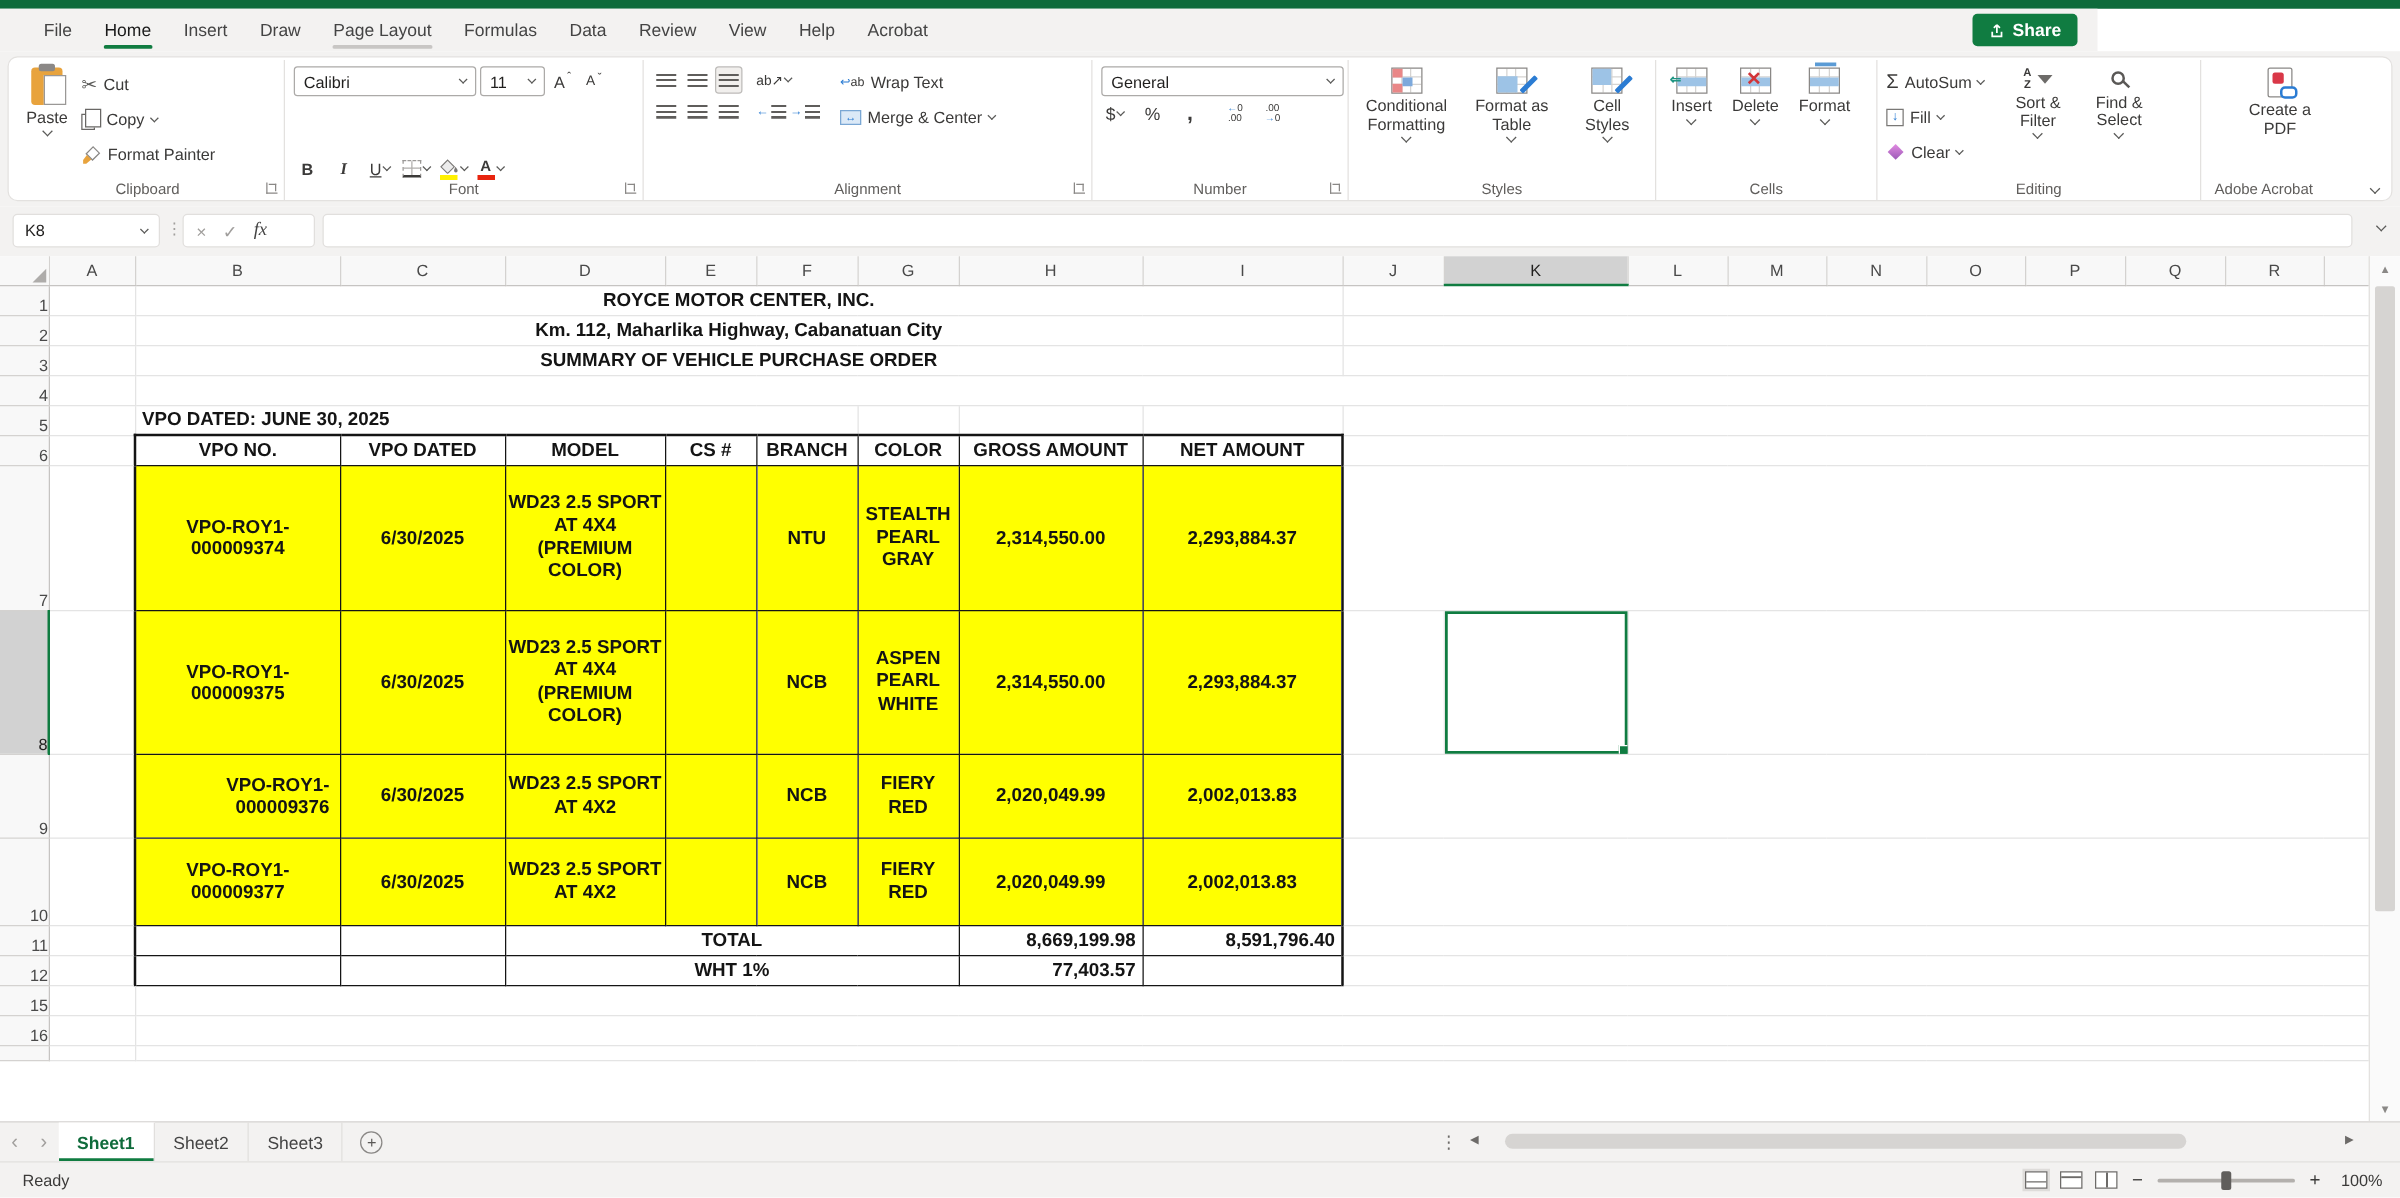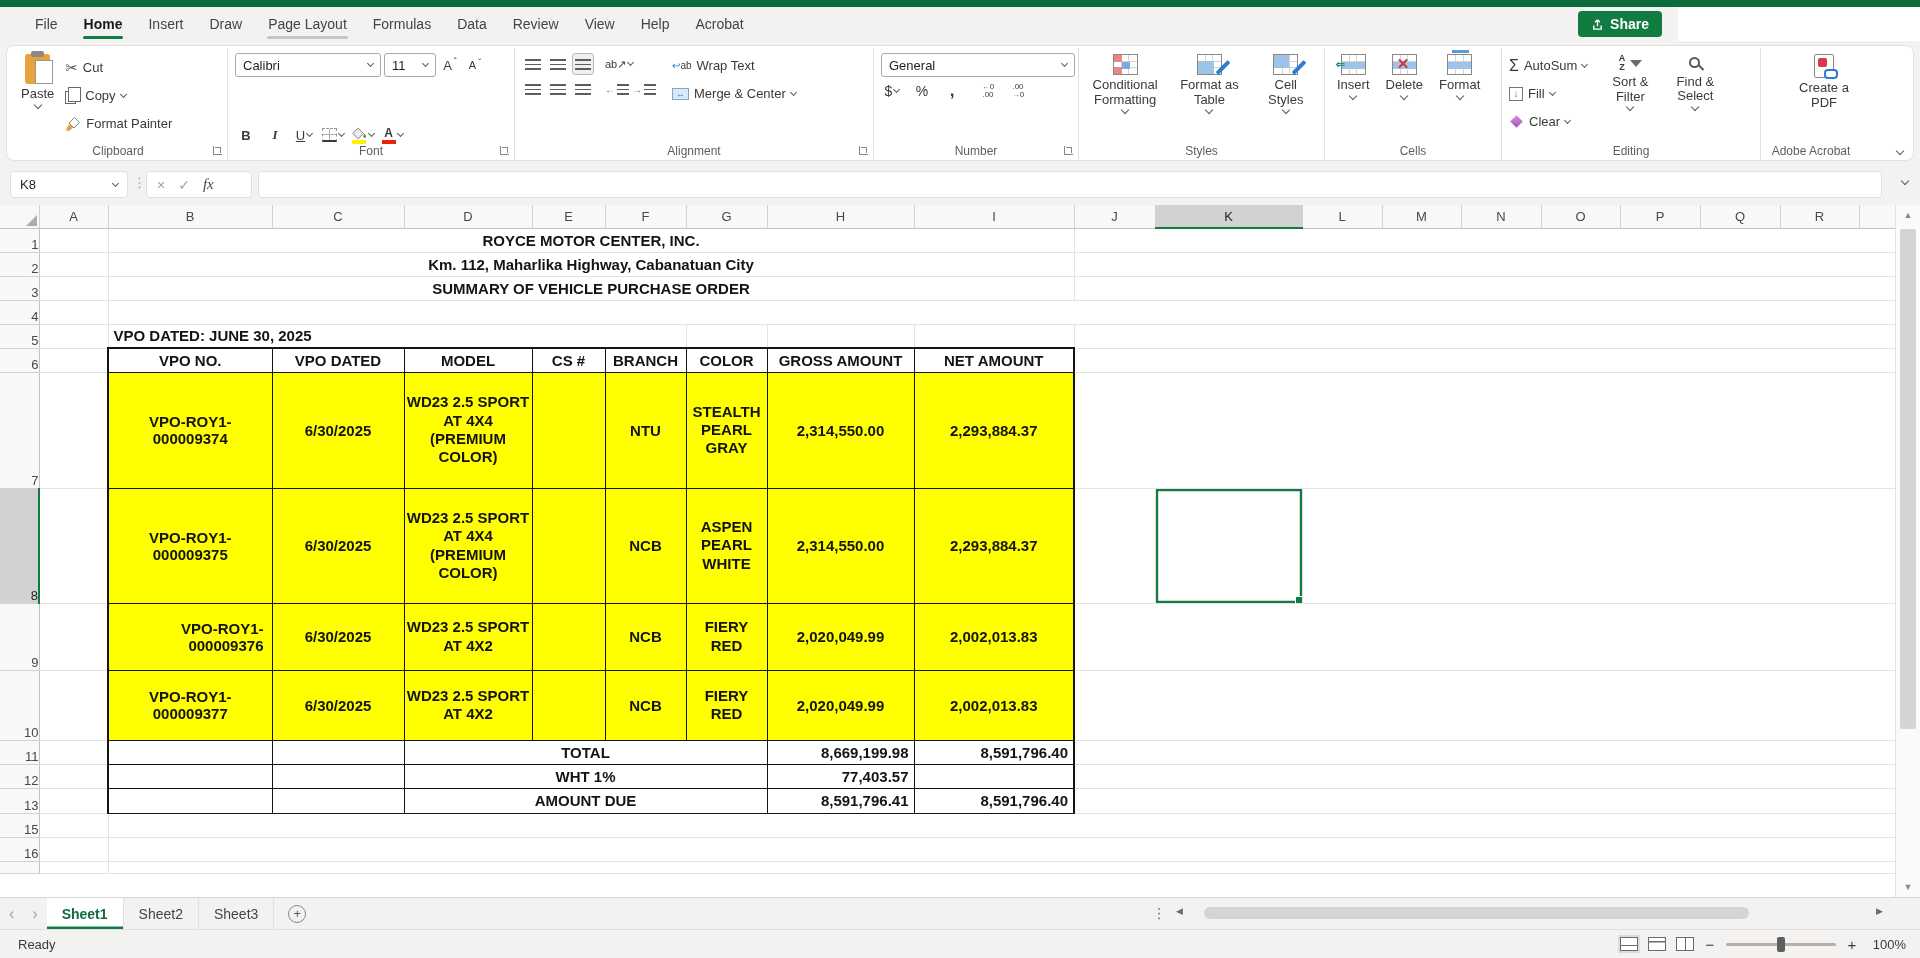--- a/index.html
+++ b/index.html
@@ -6,21 +6,21 @@
     font-family:"Liberation Sans",sans-serif;-webkit-font-smoothing:antialiased;}
   *{box-sizing:border-box;}
 
   
   #topstrip{position:absolute;left:0;top:0;width:1920px;height:7px;background:#0E6B3B;}
 
   
   #menubar{position:absolute;left:0;top:7px;width:1678px;height:34px;background:#F3F2F1;
     display:flex;align-items:center;padding-left:22px;font-size:14px;color:#444;}
   .menu-item{padding:7px 13px 8px;position:relative;cursor:default;white-space:nowrap;}
-  .menu-item.active{font-weight:700;color:#1a1a1a;}
+  .menu-item.active{font-weight:400;color:#1a1a1a;}
   .menu-item.active::after{content:"";position:absolute;left:12px;right:12px;bottom:1px;height:3px;background:#107C41;border-radius:2px;}
   .menu-item.hovered::after{content:"";position:absolute;left:12px;right:12px;bottom:1px;height:3px;background:#C8C6C4;border-radius:2px;}
   #share-btn{position:absolute;right:16px;top:4px;height:26px;background:#107C41;color:#fff;
     border-radius:4px;display:flex;align-items:center;gap:6px;padding:0 13px;font-size:14px;font-weight:600;}
 
   
   #ribbon{position:absolute;left:0;top:41px;width:1920px;height:124px;background:#F3F2F1;}
   #ribbon-panel{position:absolute;left:6px;top:4px;width:1908px;height:116px;background:#fff;
     border:1px solid #E3E1DF;border-radius:8px;display:flex;align-items:stretch;padding:2px 2px 0 2px;}
   .rb-group{position:relative;border-right:1px solid #E3E1DF;padding:3px 7px 17px 7px;display:flex;gap:6px;align-items:flex-start;}
@@ -644,30 +644,20 @@
   <tr style="height:24px;">
     <td class="gut">12</td>
     <td class="cell"></td>
     <td class="cell tb tbl"></td>
     <td class="cell tb"></td>
     <td class="cell tb b c" colspan="4">WHT 1%</td>
     <td class="cell tb b r">77,403.57</td>
     <td class="cell tb tbr b r"></td>
     <td class="cell trail trailJ" colspan="10"></td>
   </tr>
-  <tr style="height:25px;">
-    <td class="gut">13</td>
-    <td class="cell"></td>
-    <td class="cell tb tbl"></td>
-    <td class="cell tb"></td>
-    <td class="cell tb b c red" colspan="4">AMOUNT DUE</td>
-    <td class="cell tb b r">8,591,796.41</td>
-    <td class="cell tb tbr b r red">8,591,796.40</td>
-    <td class="cell trail trailJ" colspan="10"></td>
-  </tr>
   <tr style="height:24px;">
     <td class="gut">15</td>
     <td class="cell"></td>
     <td class="cell trail trailB" colspan="18"></td>
   </tr>
   <tr style="height:24px;">
     <td class="gut">16</td>
     <td class="cell"></td>
     <td class="cell trail trailB" colspan="18"></td>
   </tr>

